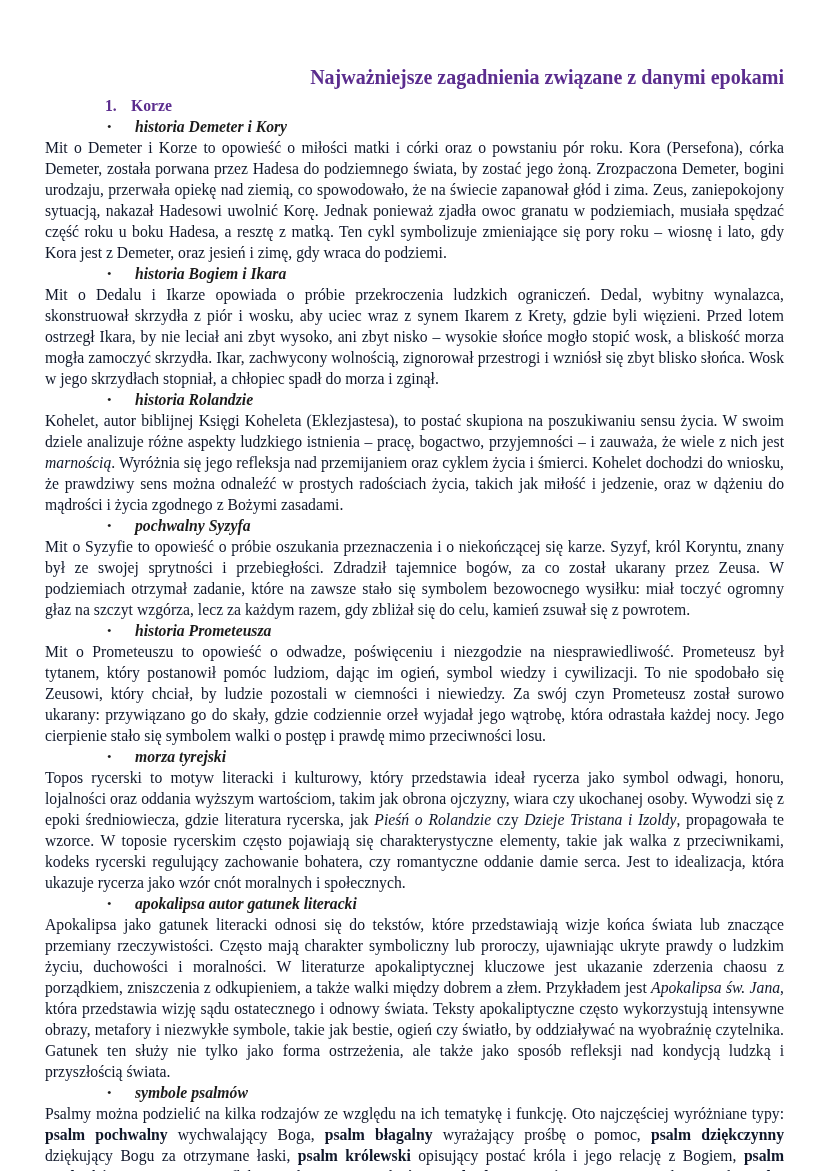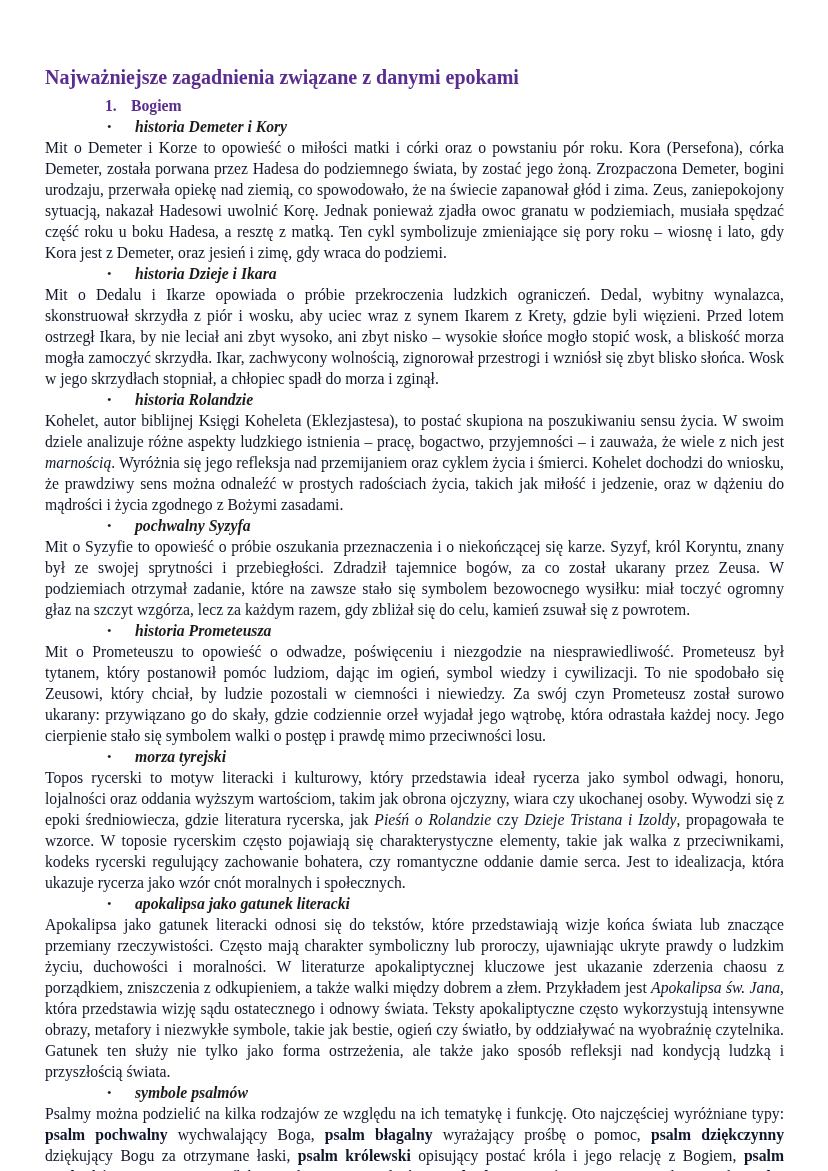--- a/index.html
+++ b/index.html
@@ -12,21 +12,21 @@
     -webkit-font-smoothing: antialiased;
   }
   .page {
     box-sizing: border-box;
     width: 828px;
     min-height: 1171px;
     padding: 64px 44px 40px 45px;
     background: #ffffff;
   }
   .doc-title {
-    text-align: left;
+    text-align: right;
     font-weight: bold;
     font-size: 20px;
     line-height: 26px;
     color: #5b2d8e;
     margin: 0 0 5px 0;
   }
   .section-heading {
     font-weight: bold;
     font-size: 15.7px;
     line-height: 21px;
@@ -65,35 +65,35 @@
 </style>
 </head>
 <body>
 
 <div class="page">
 
   <h1 class="doc-title">Najważniejsze zagadnienia związane z danymi epokami</h1>
 
   <div class="section-heading">
     <span class="num">1.</span>
-    <span>Bogiem</span>
+    <span>Korze</span>
   </div>
 
   <div class="item">
     <div class="bullet-row">
       <span class="bullet-glyph">•</span>
       <span class="bullet-heading">historia Demeter i Kory</span>
     </div>
     <p class="body-par"><span>Mit o Demeter i Korze to opowieść o miłości matki i córki oraz o powstaniu pór roku. Kora (Persefona), córka Demeter, została porwana przez Hadesa do podziemnego świata, by zostać jego żoną. Zrozpaczona Demeter, bogini urodzaju, przerwała opiekę nad ziemią, co spowodowało, że na świecie zapanował głód i zima. Zeus, zaniepokojony sytuacją, nakazał Hadesowi uwolnić Korę. Jednak ponieważ zjadła owoc granatu w podziemiach, musiała spędzać część roku u boku Hadesa, a resztę z matką. Ten cykl symbolizuje zmieniające się pory roku – wiosnę i lato, gdy Kora jest z Demeter, oraz jesień i zimę, gdy wraca do podziemi.</span></p>
   </div>
 
   <div class="item">
     <div class="bullet-row">
       <span class="bullet-glyph">•</span>
-      <span class="bullet-heading">historia Dzieje i Ikara</span>
+      <span class="bullet-heading">historia Bogiem i Ikara</span>
     </div>
     <p class="body-par"><span>Mit o Dedalu i Ikarze opowiada o próbie przekroczenia ludzkich ograniczeń. Dedal, wybitny wynalazca, skonstruował skrzydła z piór i wosku, aby uciec wraz z synem Ikarem z Krety, gdzie byli więzieni. Przed lotem ostrzegł Ikara, by nie leciał ani zbyt wysoko, ani zbyt nisko – wysokie słońce mogło stopić wosk, a bliskość morza mogła zamoczyć skrzydła. Ikar, zachwycony wolnością, zignorował przestrogi i wzniósł się zbyt blisko słońca. Wosk w jego skrzydłach stopniał, a chłopiec spadł do morza i zginął.</span></p>
   </div>
 
   <div class="item">
     <div class="bullet-row">
       <span class="bullet-glyph">•</span>
       <span class="bullet-heading">historia Rolandzie</span>
     </div>
     <p class="body-par"><span>Kohelet, autor biblijnej Księgi Koheleta (Eklezjastesa), to postać skupiona na poszukiwaniu sensu życia. W swoim dziele analizuje różne aspekty ludzkiego istnienia – pracę, bogactwo, przyjemności – i zauważa, że wiele z nich jest </span><span class="it">marnością</span><span>. Wyróżnia się jego refleksja nad przemijaniem oraz cyklem życia i śmierci. Kohelet dochodzi do wniosku, że prawdziwy sens można odnaleźć w prostych radościach życia, takich jak miłość i jedzenie, oraz w dążeniu do mądrości i życia zgodnego z Bożymi zasadami.</span></p>
@@ -119,21 +119,21 @@
     <div class="bullet-row">
       <span class="bullet-glyph">•</span>
       <span class="bullet-heading">morza tyrejski</span>
     </div>
     <p class="body-par"><span>Topos rycerski to motyw literacki i kulturowy, który przedstawia ideał rycerza jako symbol odwagi, honoru, lojalności oraz oddania wyższym wartościom, takim jak obrona ojczyzny, wiara czy ukochanej osoby. Wywodzi się z epoki średniowiecza, gdzie literatura rycerska, jak </span><span class="it">Pieśń o Rolandzie</span><span> czy </span><span class="it">Dzieje Tristana i Izoldy</span><span>, propagowała te wzorce. W toposie rycerskim często pojawiają się charakterystyczne elementy, takie jak walka z przeciwnikami, kodeks rycerski regulujący zachowanie bohatera, czy romantyczne oddanie damie serca. Jest to idealizacja, która ukazuje rycerza jako wzór cnót moralnych i społecznych.</span></p>
   </div>
 
   <div class="item">
     <div class="bullet-row">
       <span class="bullet-glyph">•</span>
-      <span class="bullet-heading">apokalipsa jako gatunek literacki</span>
+      <span class="bullet-heading">apokalipsa autor gatunek literacki</span>
     </div>
     <p class="body-par"><span>Apokalipsa jako gatunek literacki odnosi się do tekstów, które przedstawiają wizje końca świata lub znaczące przemiany rzeczywistości. Często mają charakter symboliczny lub proroczy, ujawniając ukryte prawdy o ludzkim życiu, duchowości i moralności. W literaturze apokaliptycznej kluczowe jest ukazanie zderzenia chaosu z porządkiem, zniszczenia z odkupieniem, a także walki między dobrem a złem. Przykładem jest </span><span class="it">Apokalipsa św. Jana</span><span>, która przedstawia wizję sądu ostatecznego i odnowy świata. Teksty apokaliptyczne często wykorzystują intensywne obrazy, metafory i niezwykłe symbole, takie jak bestie, ogień czy światło, by oddziaływać na wyobraźnię czytelnika. Gatunek ten służy nie tylko jako forma ostrzeżenia, ale także jako sposób refleksji nad kondycją ludzką i przyszłością świata.</span></p>
   </div>
 
   <div class="item">
     <div class="bullet-row">
       <span class="bullet-glyph">•</span>
       <span class="bullet-heading">symbole psalmów</span>
     </div>
     <p class="body-par"><span>Psalmy można podzielić na kilka rodzajów ze względu na ich tematykę i funkcję. Oto najczęściej wyróżniane typy: </span><span class="bd">psalm pochwalny</span><span> wychwalający Boga, </span><span class="bd">psalm błagalny</span><span> wyrażający prośbę o pomoc, </span><span class="bd">psalm dziękczynny</span><span> dziękujący Bogu za otrzymane łaski, </span><span class="bd">psalm królewski</span><span> opisujący postać króla i jego relację z Bogiem, </span><span class="bd">psalm mądrościowy</span><span> zawierający refleksję nad życiem i mądrością, </span><span class="bd">psalm lamentacyjny</span><span> wyrażający żal i smutek, </span><span class="bd">psalm mesjański</span></p>

